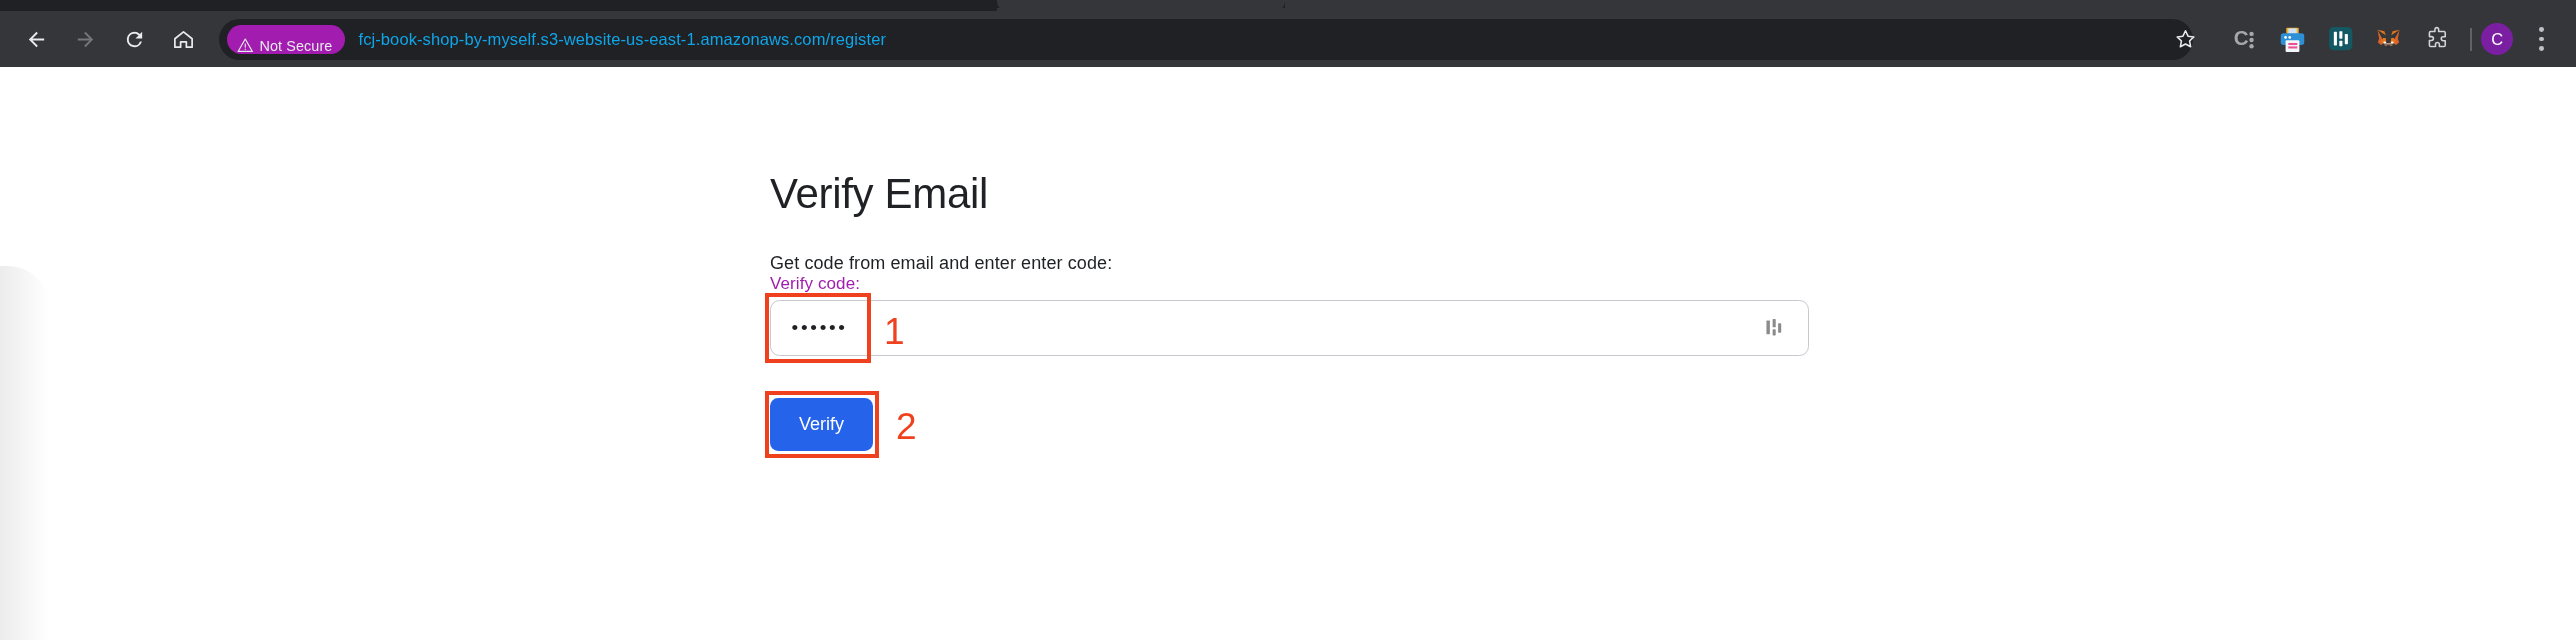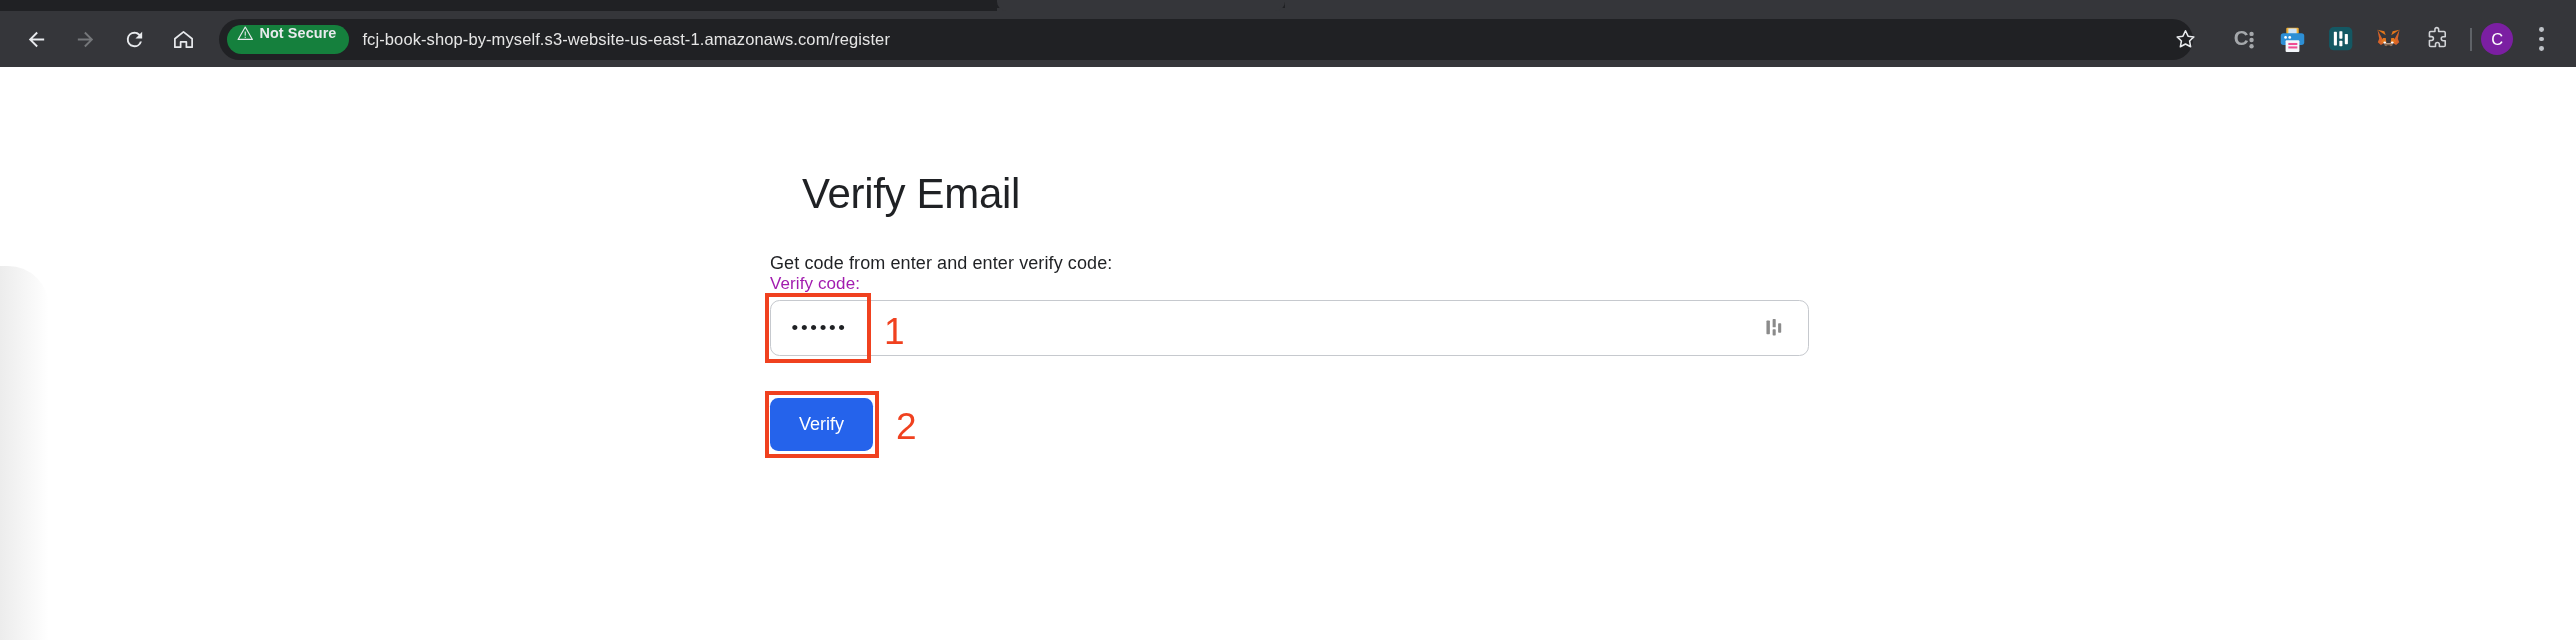--- a/index.html
+++ b/index.html
@@ -71,37 +71,36 @@
     width: 1974px;
     height: 41px;
     background: #202124;
     border-radius: 20.6px;
     display: flex;
     align-items: center;
     padding-left: 8.2px;
   }
   #security-chip {
     height: 29px;
-    background: #15803d;
+    background: #a21caf;
     border-radius: 14.4px;
     display: flex;
-    align-items: flex-start;
+    align-items: flex-end;
     gap: 6.2px;
     padding: 0 12.3px 0 9.6px;
     flex: 0 0 auto;
-    font-weight: bold;
   }
   #security-chip-label {
     color: #e8eaed;
     font-size: 14.4px;
     letter-spacing: 0.1px;
     white-space: nowrap;
   }
   #url-text {
-    color: #e5e5e5;
+    color: #0ea5e9;
     font-size: 16.5px;
     margin-left: 13.7px;
     white-space: nowrap;
     letter-spacing: 0.1px;
   }
 
   
   #toolbar-right {
     position: absolute;
     right: 0; top: 0;
@@ -166,21 +165,20 @@
     width: 1508px;
   }
 
   #page-title {
     font-size: 42px;
     font-weight: 400;
     color: #1f2124;
     letter-spacing: -0.3px;
     margin-top: 104px;
     line-height: 1.1;
-    margin-left: 32px;
   }
 
   #page-subtitle {
     font-size: 18px;
     color: #1f2124;
     margin-top: 36px;
     letter-spacing: 0.1px;
   }
 
   #field-label {
@@ -387,21 +385,21 @@
 </div>
 
 <div id="page">
 
   <div id="left-edge-shade"></div>
 
   <div id="content">
 
     <h1 id="page-title">Verify Email</h1>
 
-    <p id="page-subtitle">Get code from enter and enter verify code:</p>
+    <p id="page-subtitle">Get code from email and enter enter code:</p>
 
     <label id="field-label">Verify code:</label>
 
     <div id="input-row">
       <input id="verify-code-input" type="text" value="••••••" style="">
 
       <svg id="autofill-icon" width="18" height="20.6" viewBox="0 0 26 30">
         <rect x="2" y="4" width="5" height="20" rx="1" fill="#8b8b8b"></rect>
         <rect x="11" y="2" width="4.5" height="12" rx="1" fill="#8b8b8b"></rect>
         <rect x="11" y="17" width="4.5" height="9" rx="1" fill="#8b8b8b"></rect>

